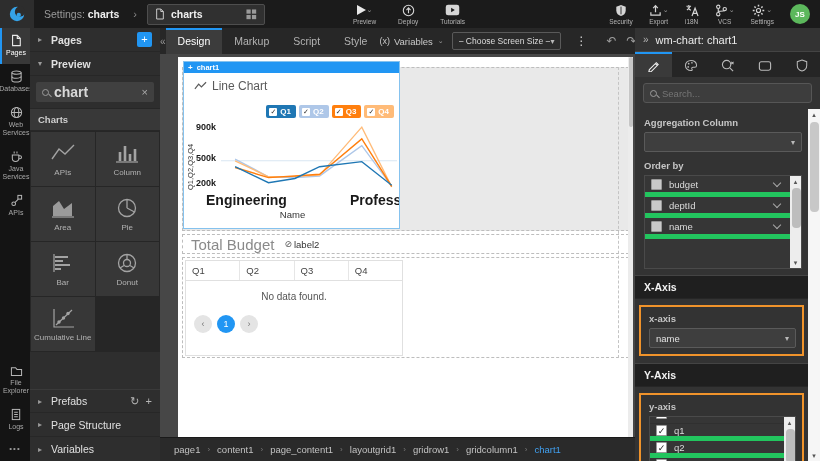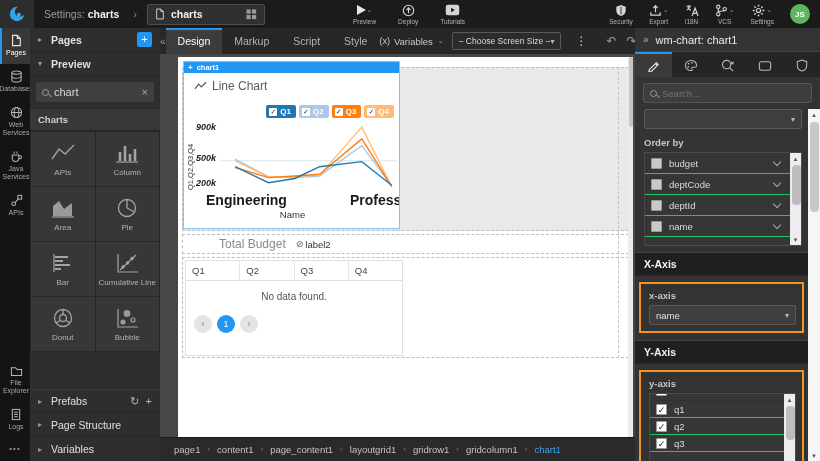--- a/index.html
+++ b/index.html
@@ -42,22 +42,22 @@
   .lpanel { position:absolute; left:30px; top:28px; width:130px; bottom:0; background:#2e2e2e;
     display:flex; flex-direction:column; }
   .lp-row { height:24px; display:flex; align-items:center; padding:0 8px; gap:6px;
     border-bottom:1px solid #272727; cursor:pointer; flex:none; }
   .lp-row .arr { color:#9a9a9a; font-size:8px; width:7px; }
   .lp-row .lp-title { color:#e0e0e0; font-size:10.5px; font-weight:bold; flex:1; }
   .plus-btn { width:15px; height:15px; background:#2196f3; color:#fff; border-radius:2px; font-size:11px;
     line-height:14px; text-align:center; cursor:pointer; }
   .lp-search { margin:6px; height:20px; background:#404040; border-radius:2px; display:flex; align-items:center;
     padding:0 6px; gap:5px; flex:none; }
-  .lp-search input { background:transparent; border:none; outline:none; color:#d8d8d8; font-size:11px; width:78px;
-    font-family:inherit; }
+  .lp-search input { background:transparent; border:none; outline:none; color:#d8d8d8; font-size:14px; width:78px;
+    font-family:inherit;font-weight:bold; }
   .mag { width:7px; height:7px; border:1.3px solid #9a9a9a; border-radius:50%; position:relative; flex:none; }
   .mag::after { content:""; position:absolute; width:4px; height:1.3px; background:#9a9a9a;
     transform:rotate(45deg); right:-3.5px; bottom:-1.5px; }
   .clear-x { color:#aaa; font-size:11px; margin-left:auto; cursor:pointer; }
   .group-title { background:#383838; color:#cfcfcf; font-size:9.5px; font-weight:bold; padding:5px 8px;
     border-top:1px solid #272727; border-bottom:1px solid #272727; flex:none; }
   .tiles { display:grid; grid-template-columns:1fr 1fr; gap:1px; background:#262626; padding:1px; flex:none; }
   .tile { background:#373737; height:54px; display:flex; flex-direction:column; align-items:center;
     justify-content:center; gap:4px; cursor:pointer; }
   .tile .tlbl { font-size:8px; color:#b2b2b2; text-align:center; white-space:nowrap; }
@@ -84,41 +84,41 @@
   .page { position:absolute; left:18px; top:3px; width:455px; height:380px; background:#fff; overflow:hidden; }
   .grid-row { position:absolute; border:1px dashed #bdbdbd; }
   .row1 { left:4px; top:10px; width:447px; height:164px; background:#e9e9e9; }
   .row2 { left:4px; top:177px; width:447px; height:20px; background:#fff; display:flex; align-items:center;
     gap:10px; padding:0 8px; }
   .row3 { left:4px; top:200px; width:447px; height:101px; background:#fff; }
   .vdash { position:absolute; left:440px; top:10px; height:291px; border-left:1px dashed #c4c4c4; }
   .page-scroll { position:absolute; right:0; top:0; width:5px; height:100%; background:#ececec; }
   .page-scroll .thumb { position:absolute; top:0; left:0.5px; width:4px; height:70px; background:#c6c6c6; border-radius:2px; }
 
-  .lbl-muted { color:#8a8a8a; font-size:12px;margin-left:28px; }
+  .lbl-muted { color:#8a8a8a; font-size:15px; }
   .lbl-dark { color:#333; font-size:9.5px; display:flex; align-items:center; gap:2px; cursor:pointer; }
   .slash-ic { font-size:9px; color:#555; }
 
   
   .chart-widget { position:absolute; left:5px; top:4px; width:217px; height:168px; background:#fff;
     border:1px solid #85c2ee; overflow:hidden; cursor:pointer; }
   .cw-header { height:11px; background:#2196f3; color:#fff; font-size:7.5px; font-weight:bold;
     display:flex; align-items:center; gap:4px; padding:0 4px; }
   .cw-move { font-size:8px; font-weight:bold; }
   .cw-title { position:absolute; left:10px; top:17px; display:flex; align-items:center; gap:5px;
     color:#5a5a5a; font-size:12px; }
   .legend { position:absolute; top:43px; right:5px; display:flex; gap:3px; }
   .chip { height:13px; display:flex; align-items:center; gap:3px; padding:0 5px 0 3px; border-radius:2px;
     color:#fff; font-size:8px; font-weight:bold; cursor:pointer; }
   .chip .cbx { width:8px; height:8px; background:#fff; border-radius:1px; color:#333; font-size:7px;
     line-height:8px; text-align:center; }
   .ylab { position:absolute; left:2px; top:62px; height:66px; writing-mode:vertical-rl; transform:rotate(180deg);
     font-size:7.5px; color:#333; display:flex; align-items:center; }
   .yticks { position:absolute; left:10px; top:62px; width:24px; height:66px; }
-  .ytick { position:absolute; right:2px; font-size:9px; font-weight:bold; color:#1a1a1a; transform:translateY(-50%);font-style:italic; }
+  .ytick { position:absolute; right:2px; font-size:9px; font-weight:bold; color:#1a1a1a; transform:translateY(-50%); }
   .plot { position:absolute; left:37px; top:62px; width:176px; height:66px; }
   .plot svg { width:100%; height:100%; display:block; }
   .xlabels { position:absolute; left:0; top:130px; width:217px; height:12px; font-size:14px; font-weight:bold; color:#1a1a1a; }
   .xl-left { position:absolute; left:22px; white-space:nowrap; }
   .xl-right { position:absolute; left:166px; white-space:nowrap; }
   .xaxis-name { position:absolute; left:0; top:147px; width:217px; text-align:center; font-size:9.5px; color:#333; }
 
   
   .dtable { position:absolute; left:2px; top:2px; width:218px; height:96px; background:#fff;
     border:1px solid #e0e0e0; }
@@ -159,21 +159,21 @@
   .sb-thumb { position:absolute; left:1.5px; width:9px; background:#c8c8c8; border-radius:4px; cursor:pointer; }
   .rp-inner { position:absolute; left:0; top:0; right:12px; bottom:0; }
   .fld-label { color:#c6c6c6; font-size:9.5px; font-weight:bold; margin:8px 0 4px 9px; }
   .dd { height:20px; background:#3e3e3e; border:1px solid #5a5a5a; border-radius:2px; margin:0 6px 0 9px;
     display:flex; align-items:center; padding:0 6px; cursor:pointer; }
   .dd .dval { flex:1; font-size:9.5px; color:#e2e2e2; }
   .caret { color:#b9b9b9; font-size:8px; }
   .listbox { margin:0 6px 6px 9px; border:1px solid #4a4a4a; background:#363636; position:relative; overflow:hidden; }
   .lb-scroll { position:absolute; right:0; top:0; bottom:0; width:11px; background:#ededed; }
   .lb-scroll .sb-thumb { background:#bdbdbd; }
-  .lrow { height:21px; display:flex; align-items:center; gap:7px; padding:0 6px; border-bottom:1px solid #22c55e;
+  .lrow { height:21px; display:flex; align-items:center; gap:7px; padding:0 6px; border-bottom:5px solid #22c55e;
     margin-right:11px; cursor:pointer; }
   .lrow .box { width:11px; height:11px; background:#c9c9c9; border:1px solid #9a9a9a; border-radius:1px; flex:none; }
   .lrow .box.checked { background:#fff; color:#1a1a1a; font-size:9px; line-height:10px; text-align:center; }
   .lrow .rl { flex:1; font-size:9.5px; color:#dcdcdc; }
   .chev { width:6px; height:6px; border-right:1.4px solid #a9a9a9; border-bottom:1.4px solid #a9a9a9;
     transform:rotate(45deg); margin-right:4px; margin-top:-3px; }
   .sec-band { background:#1f1f1f; color:#f2f2f2; font-size:10.5px; font-weight:bold; padding:5px 9px;
     border-top:1px solid #444; border-bottom:1px solid #262626; }
   .hl-box { border:2px solid #f0932b; margin:6px 4px 7px 4px; padding:2px 2px 6px 2px; }
   .hl-box .fld-label { margin:4px 0 4px 6px; }
@@ -405,44 +405,35 @@
       </div>
       <div class="tile">
         <svg class="icon" width="26" height="22" viewBox="0 0 26 22">
           <path d="M4,2 V20" stroke="#a3a3a3" stroke-width="1.2"></path>
           <path d="M5,5 H18 M5,9 H13 M5,13 H20 M5,17 H11" stroke="#a3a3a3" stroke-width="2.2"></path>
         </svg>
         <span class="tlbl">Bar</span>
       </div>
       <div class="tile">
         <svg class="icon" width="26" height="22" viewBox="0 0 26 22">
+          <circle cx="13" cy="11" r="8.5" fill="none" stroke="#a3a3a3" stroke-width="1.3"></circle>
+          <circle cx="13" cy="11" r="3.5" fill="none" stroke="#a3a3a3" stroke-width="1.3"></circle>
+          <path d="M13,2.5 V7.5 M6,16 L10,13.5 M20,16 L16,13.5" stroke="#a3a3a3" stroke-width="1.3"></path>
+        </svg>
+        <span class="tlbl">Donut</span>
+      </div>
+      <div class="tile">
+        <svg class="icon" width="26" height="22" viewBox="0 0 26 22">
           <path d="M4,2 V20 H24" stroke="#a3a3a3" stroke-width="1.2" fill="none"></path>
           <path d="M6,18 L22,3" stroke="#a3a3a3" stroke-width="1.2"></path>
           <circle cx="9" cy="15" r="1.7" fill="#a3a3a3"></circle>
           <circle cx="13.5" cy="11" r="1.7" fill="#a3a3a3"></circle>
           <circle cx="18" cy="6.5" r="1.7" fill="#a3a3a3"></circle>
         </svg>
         <span class="tlbl">Cumulative Line</span>
-      </div>
-      <div class="tile">
-        <svg class="icon" width="26" height="22" viewBox="0 0 26 22">
-          <circle cx="13" cy="11" r="8.5" fill="none" stroke="#a3a3a3" stroke-width="1.3"></circle>
-          <circle cx="13" cy="11" r="3.5" fill="none" stroke="#a3a3a3" stroke-width="1.3"></circle>
-          <path d="M13,2.5 V7.5 M6,16 L10,13.5 M20,16 L16,13.5" stroke="#a3a3a3" stroke-width="1.3"></path>
-        </svg>
-        <span class="tlbl">Donut</span>
-      </div>
-      <div class="tile">
-        <svg class="icon" width="26" height="22" viewBox="0 0 26 22">
-          <path d="M4,2 V20 H24" stroke="#a3a3a3" stroke-width="1.2" fill="none"></path>
-          <circle cx="9" cy="15" r="2.6" fill="#9a9a9a"></circle>
-          <circle cx="13" cy="6.5" r="3.4" fill="#9a9a9a"></circle>
-          <circle cx="19" cy="13" r="2" fill="none" stroke="#a3a3a3" stroke-width="1.2"></circle>
-        </svg>
-        <span class="tlbl">Bubble</span>
       </div>
     </div>
 
     <div class="lp-bottom">
       <div class="lp-row" style="border-top:1px solid #3a3a3a;">
         <span class="arr">▸</span>
         <span class="lp-title" style="font-weight:normal;">Prefabs</span>
         <span class="tool">↻</span>
         <span class="tool">+</span>
       </div>
@@ -630,35 +621,31 @@
       <input placeholder="Search..." style="">
     </div>
 
     <div class="rp-content">
       <div class="rp-scrollbar">
         <div class="sb-arrow">▴</div>
         <div class="sb-thumb" style="top:13px; height:90px;"></div>
         <div class="sb-arrow" style="position:absolute; bottom:0; width:100%;">▾</div>
       </div>
       <div class="rp-inner">
+        <div class="fld-label">Aggregation Column</div>
         <div class="dd">
           <span class="dval"></span>
           <span class="caret">▾</span>
         </div>
 
         <div class="fld-label">Order by</div>
         <div class="listbox" style="height:94px;">
           <div class="lrow">
             <span class="box"></span>
             <span class="rl">budget</span>
-            <span class="chev"></span>
-          </div>
-          <div class="lrow">
-            <span class="box"></span>
-            <span class="rl">deptCode</span>
             <span class="chev"></span>
           </div>
           <div class="lrow">
             <span class="box"></span>
             <span class="rl">deptId</span>
             <span class="chev"></span>
           </div>
           <div class="lrow">
             <span class="box"></span>
             <span class="rl">name</span>

